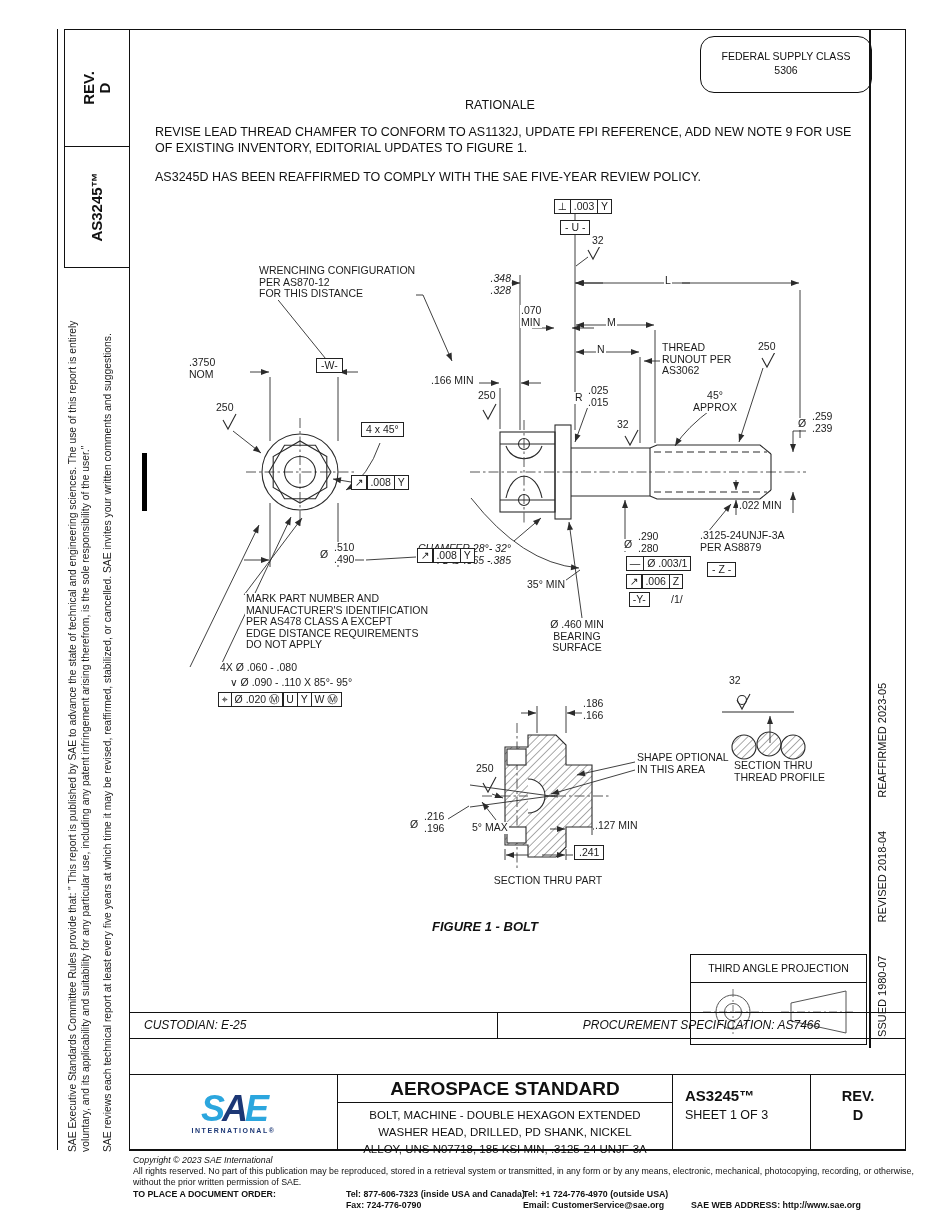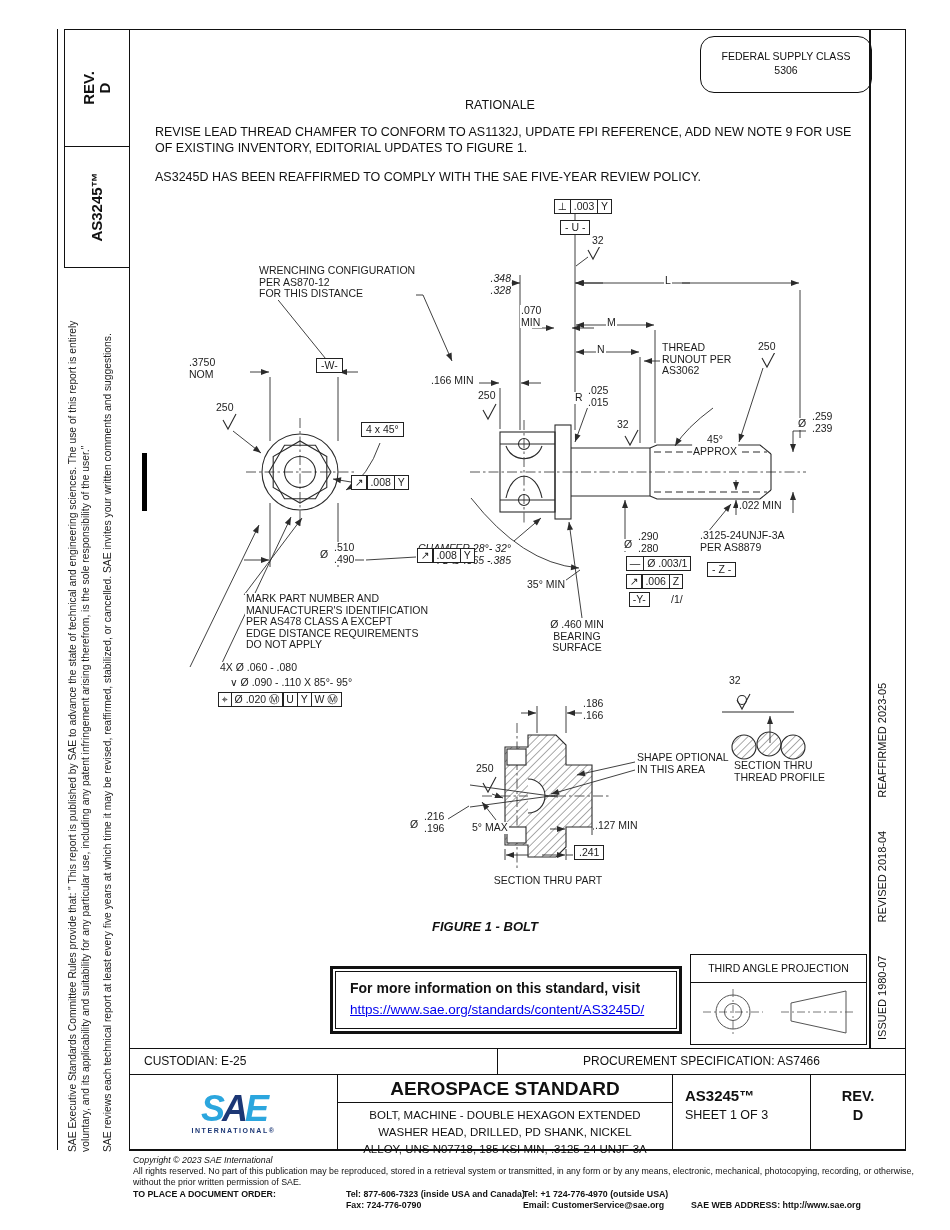--- a/index.html
+++ b/index.html
@@ -298,21 +298,21 @@
         <div class="lab" style="left: 300px; top: 180px;">.166 MIN</div>
         <div class="lab" style="left: 58px; top: 162px;">.3750
 NOM</div>
         <div class="lab box" style="left: 186px; top: 163px;">-W-</div>
         <div class="lab" style="left: 85px; top: 207px;">250</div>
         <div class="lab box" style="left: 231px; top: 227px;">4 x 45°</div>
         <div class="lab" style="left: 347px; top: 195px;">250</div>
         <div class="lab" style="left: 444px; top: 197px;">R</div>
         <div class="lab" style="left: 457px; top: 190px;">.025
 .015</div>
-        <div class="lab ctr" style="left: 585px; top: 195px; margin-top: 44px;">45°
+        <div class="lab ctr" style="left: 585px; top: 195px;">45°
 APPROX</div>
         <div class="lab" style="left: 667px; top: 223px;">Ø</div>
         <div class="lab" style="left: 681px; top: 216px;">.259
 .239</div>
         <div class="lab" style="left: 608px; top: 305px;">.022 MIN</div>
         <div class="lab" style="left: 569px; top: 335px;">.3125-24UNJF-3A
 PER AS8879</div>
         <div class="lab box" style="left: 577px; top: 367px;">- Z -</div>
         <div class="lab" style="left: 493px; top: 344px;">Ø</div>
         <div class="lab" style="left: 507px; top: 336px;">.290
@@ -357,44 +357,38 @@
         <div class="lab ctr" style="left: 418px; top: 680px;">SECTION THRU PART</div>
         <div class="lab" style="left: 598px; top: 480px;">32</div>
         <div class="lab" style="left: 603px; top: 565px;">SECTION THRU
 THREAD PROFILE</div>
         <div class="lab" style="left: 486px; top: 224px;">32</div>
       </div>
 
     <div class="abs caption" style="left:355px;top:724px;transform:translateX(-50%);">FIGURE 1 - BOLT</div>
   </div>
 
-  <div class="abs info-outer" style="left:330px;top:966px;width:352px;">
-    <div class="info-inner">
-      <div class="t1">For more information on this standard, visit</div>
-      <a href="#" style="color: rgb(0, 0, 238);">https://www.sae.org/standards/content/AS3245D/</a>
-    </div>
-  </div>
 
   <div class="abs frame" style="left:690px;top:954px;width:177px;height:91px;">
     <div class="tap-title">THIRD ANGLE PROJECTION</div>
     <svg width="174" height="59" viewBox="0 0 174 59">
       <g fill="none" stroke="#555" stroke-width="1">
         <circle cx="42" cy="29" r="17"></circle>
         <circle cx="42" cy="29" r="8.5"></circle>
         <polygon points="100,20 155,8 155,50 100,38"></polygon>
         <g stroke-dasharray="8 3 2 3" stroke-width="0.8">
           <line x1="12" y1="29" x2="72" y2="29"></line>
           <line x1="42" y1="6" x2="42" y2="52"></line>
           <line x1="90" y1="29" x2="164" y2="29"></line>
         </g>
       </g>
     </svg>
   </div>
 
-  <div class="abs frame row2" style="left:129px;top:1048px;width:777px;height:27px;">
+  <div class="abs frame row2" style="left:129px;top:1012px;width:777px;height:27px;font-style:italic;">
     <div class="c1">CUSTODIAN: E-25</div>
     <div class="c2">PROCUREMENT SPECIFICATION: AS7466</div>
   </div>
 
   <div class="abs frame tb" style="left:129px;top:1074px;width:777px;height:77px;">
     <div class="cell tb-logo">
       <div class="sae">
         <span style="color: rgb(43, 166, 222);">S</span><span style="color: rgb(28, 55, 117);">A</span><span style="color: rgb(43, 166, 222);">E</span>
       </div>
       <div class="sae-sub" style="color: rgb(28, 55, 117);">INTERNATIONAL®</div>

